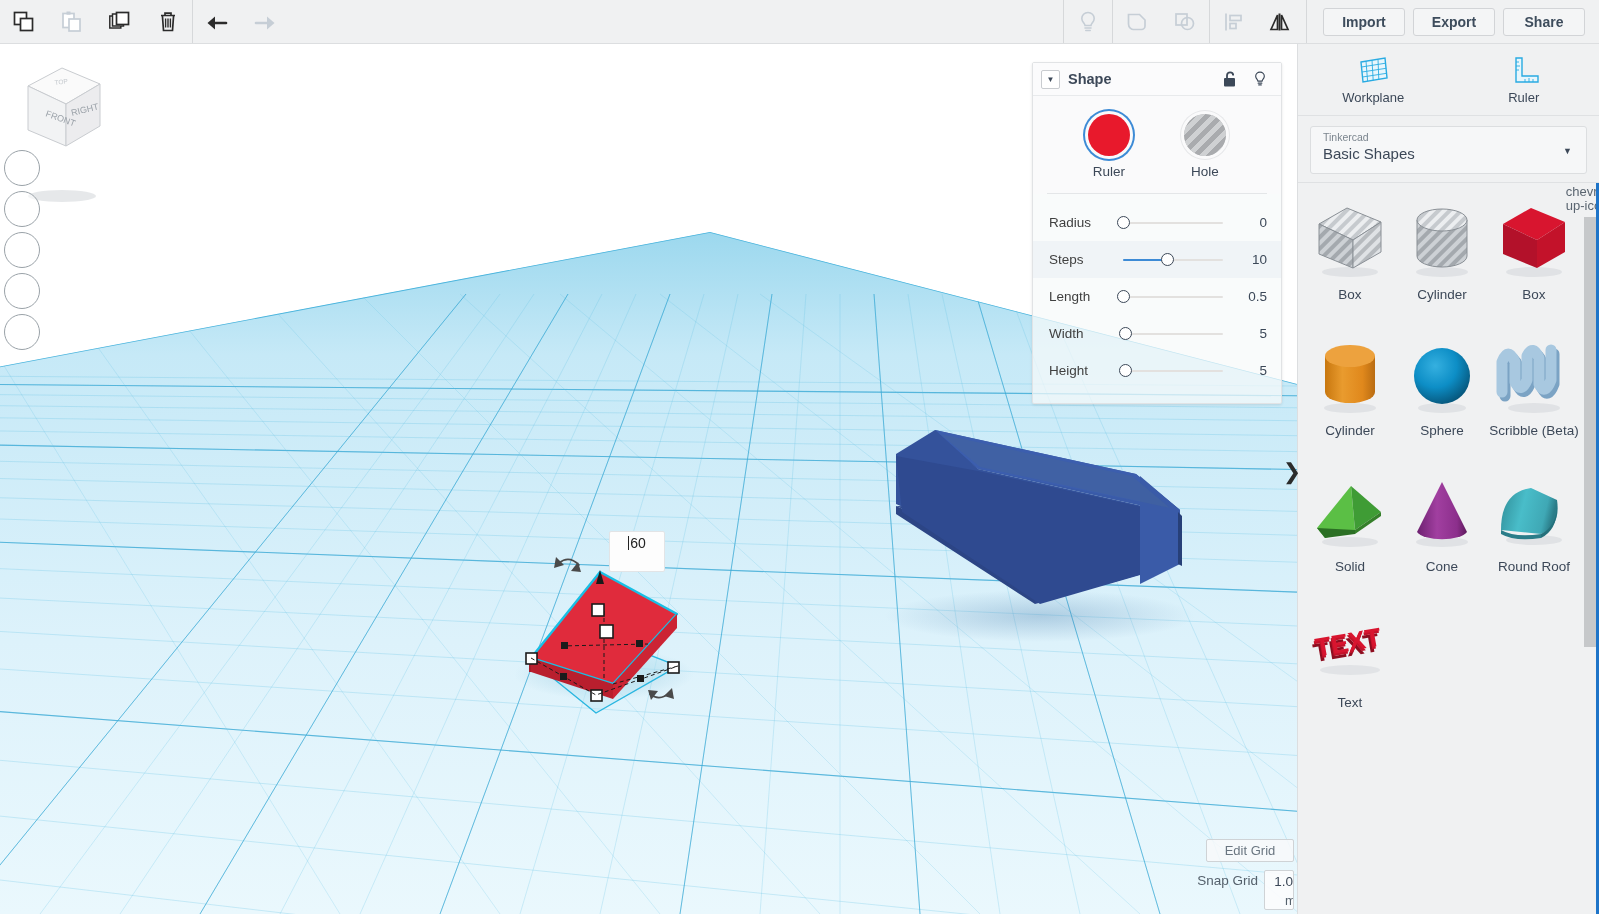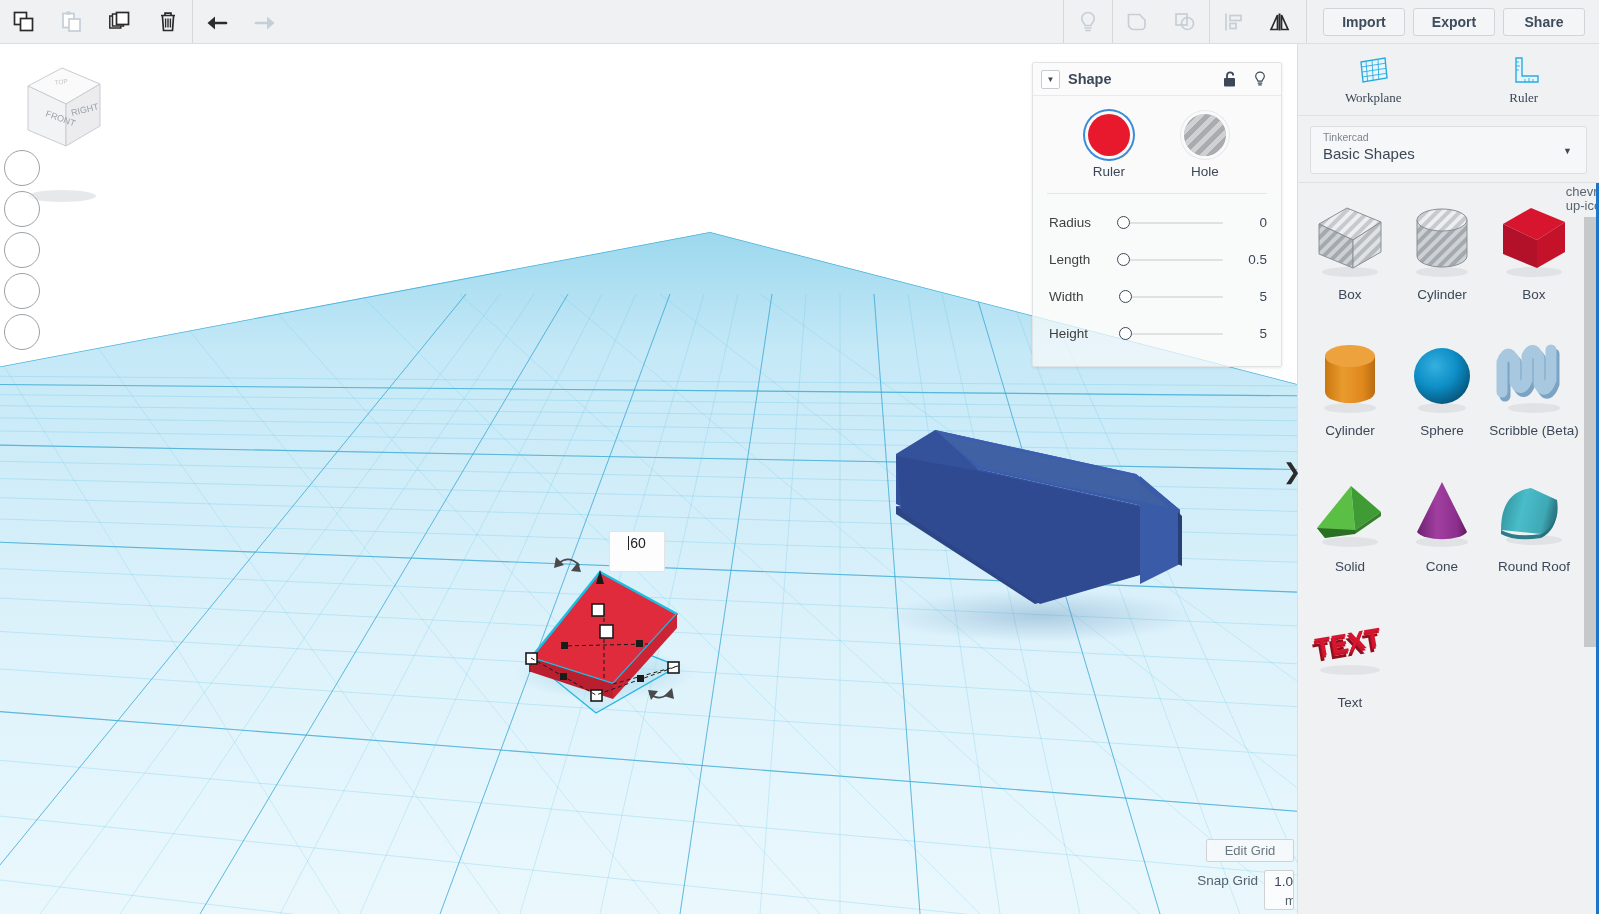--- a/index.html
+++ b/index.html
@@ -148,21 +148,20 @@
 
   
   .rail {
     position: absolute; top: 44px; right: 0; width: 302px; height: 870px;
     background: #f0f1f2; border-left: 1px solid #dcdee0;
     display: flex; flex-direction: column;
   }
   .rail-tools {
     display: flex; height: 72px; border-bottom: 1px solid #dfe1e3;
     background: #f0f1f2;
-    font-family: Liberation Serif, serif;
   }
   .rtool {
     flex: 1; display: flex; flex-direction: column; align-items: center;
     justify-content: center; gap: 4px; cursor: pointer;
   }
   .rtool-label { font-size: 13px; color: #3c4858; }
   .rail-select {
     margin: 10px 12px 8px; height: 48px;
     background: #f6f7f8; border: 1px solid #dcdee0; border-radius: 3px;
     padding: 4px 12px; position: relative; cursor: pointer;
@@ -538,20 +537,28 @@
     <div class="sp-body sp-body-lower">
       <div class="sliders">
         <div class="srow">
           <span class="slabel">Radius</span>
           <span class="strack">
             <span class="sfill" style="width:0%"></span>
             <span class="sknob" style="left:0%"></span>
           </span>
           <span class="sval">0</span>
         </div>
+        <div class="srow hl">
+          <span class="slabel">Steps</span>
+          <span class="strack">
+            <span class="sfill" style="width:44%"></span>
+            <span class="sknob" style="left:44%"></span>
+          </span>
+          <span class="sval">10</span>
+        </div>
         <div class="srow">
           <span class="slabel">Length</span>
           <span class="strack">
             <span class="sfill" style="width:0%"></span>
             <span class="sknob" style="left:0%"></span>
           </span>
           <span class="sval">0.5</span>
         </div>
         <div class="srow">
           <span class="slabel">Width</span>

